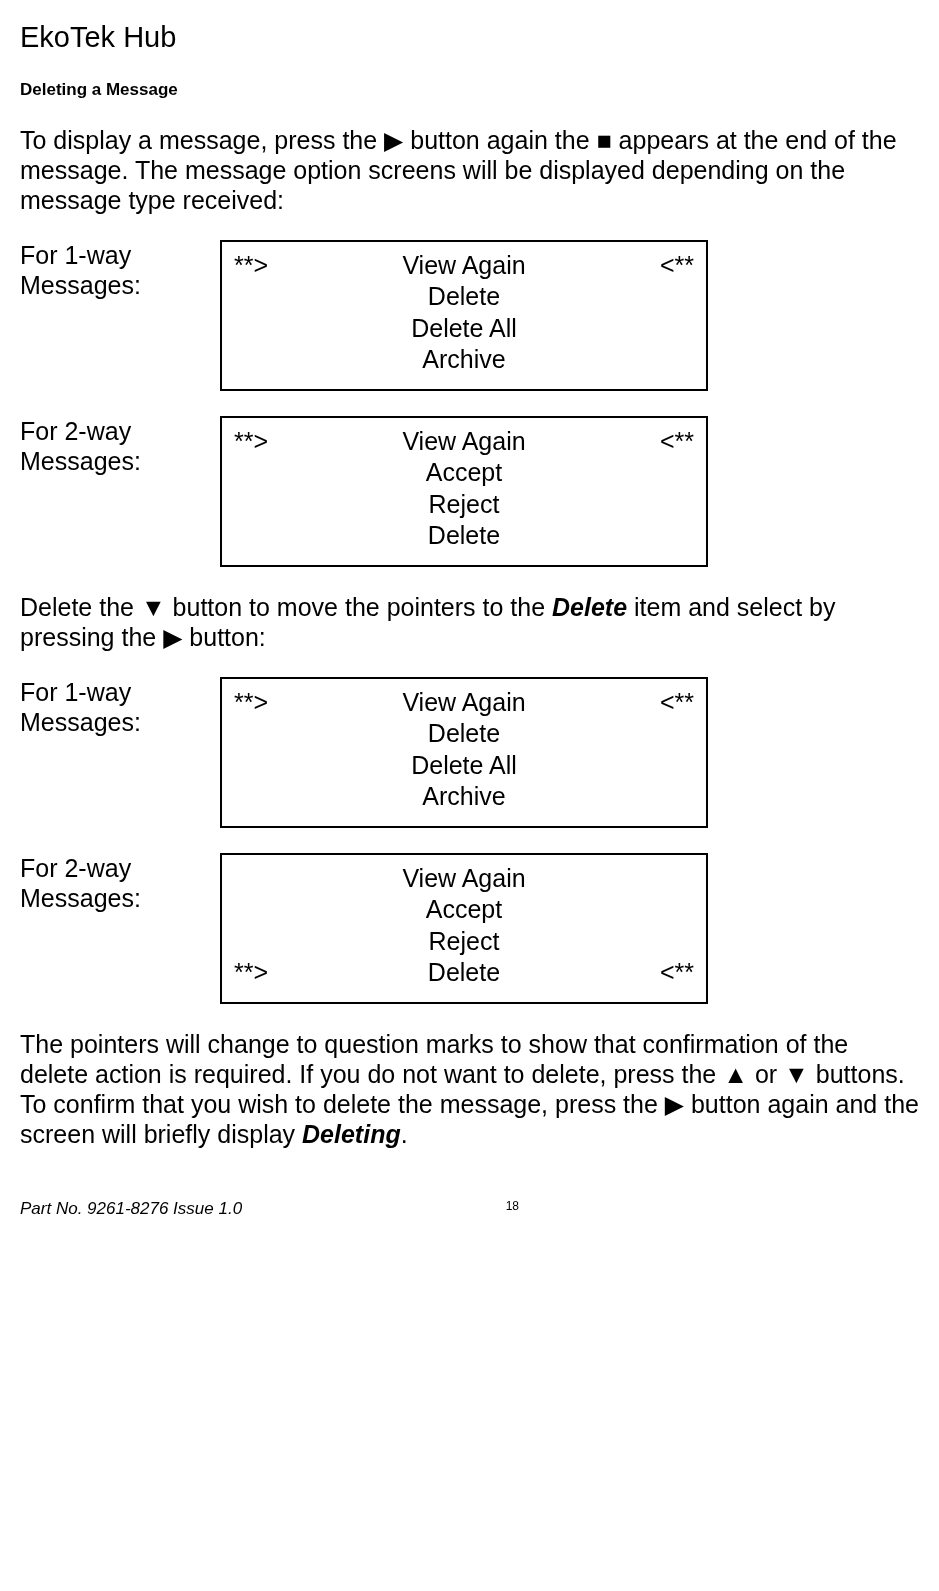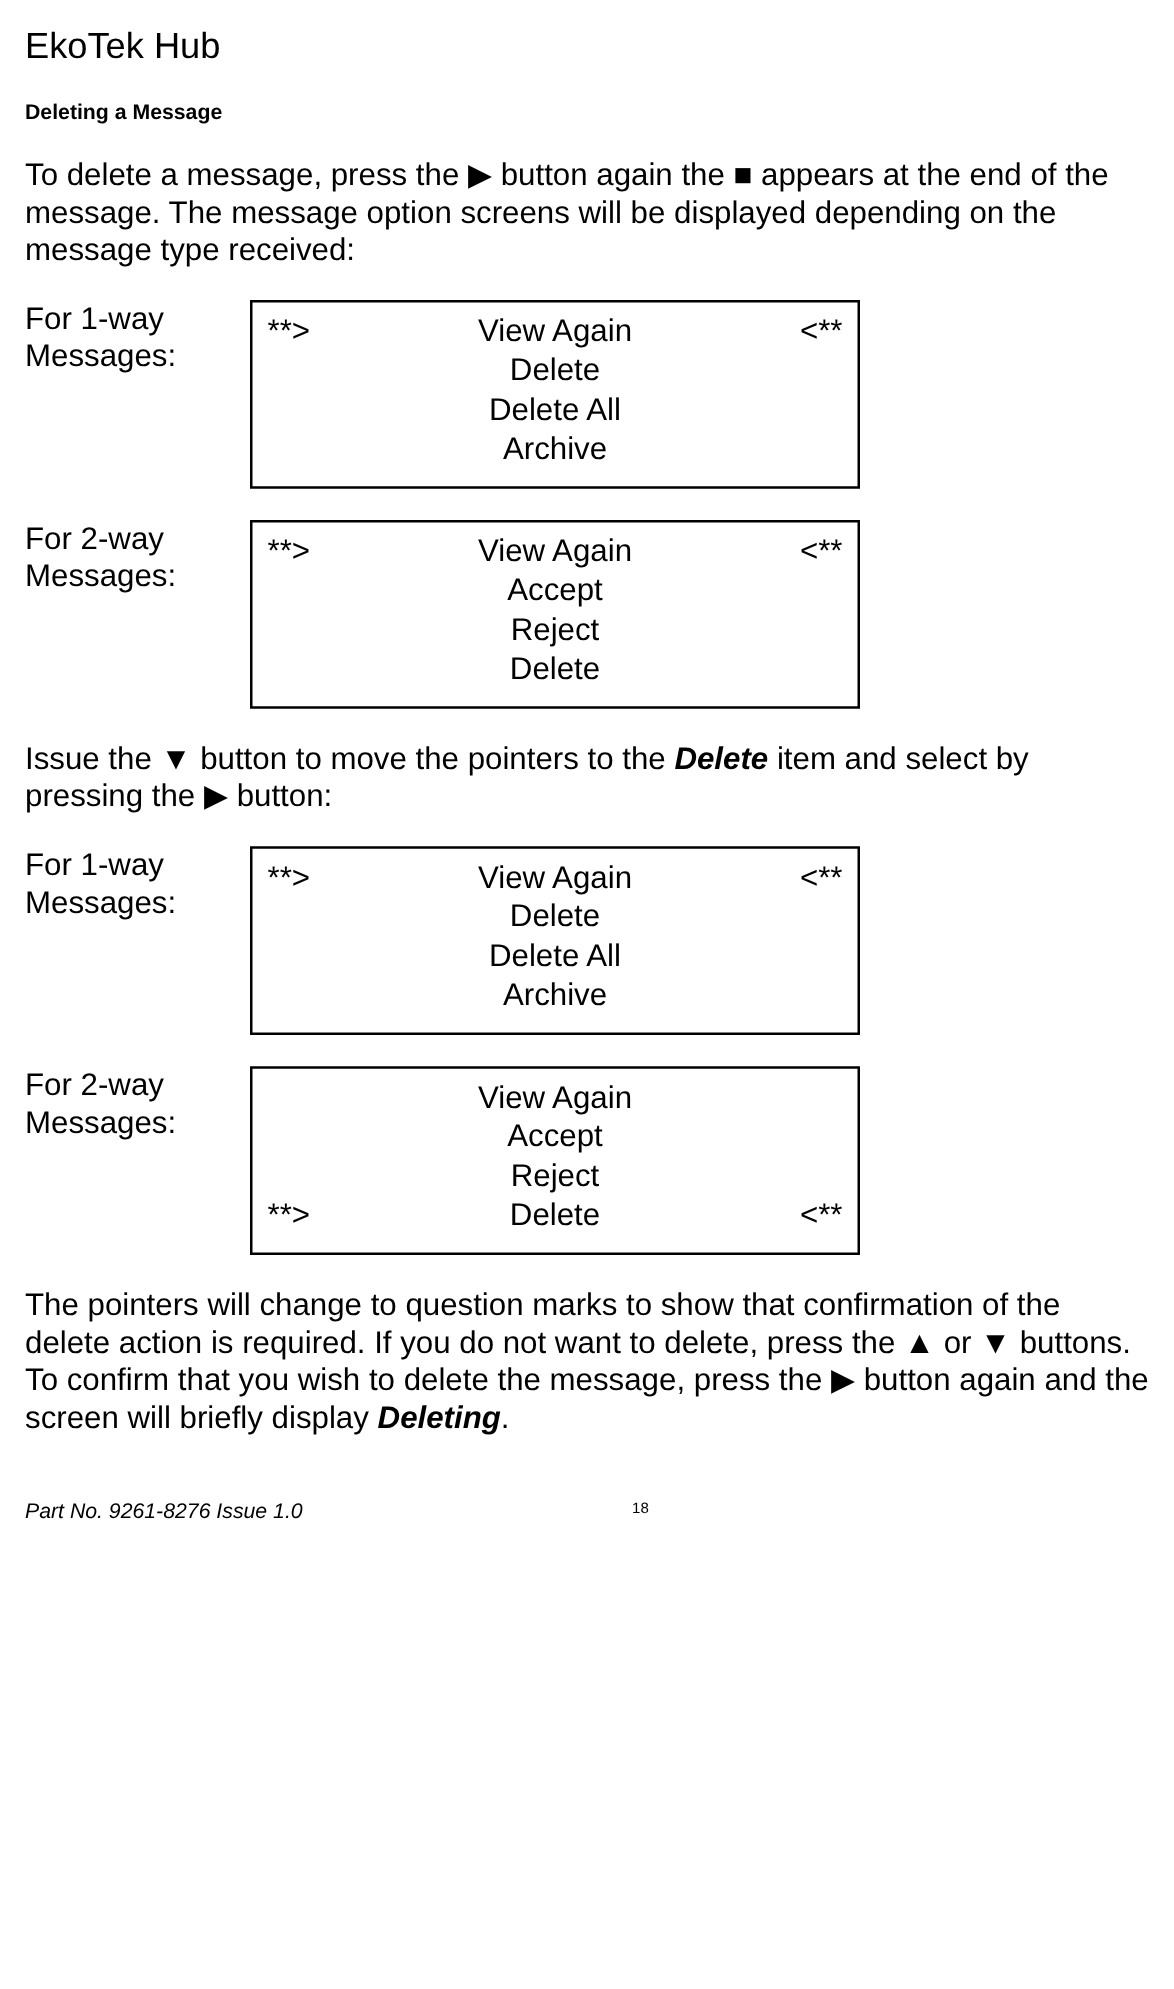--- a/index.html
+++ b/index.html
@@ -20,20 +20,21 @@
       font-weight: bold;
       margin-bottom: 25px;
     }
     .para {
       margin-bottom: 25px;
     }
     .row {
       display: flex;
       align-items: flex-start;
       margin-bottom: 25px;
+      gap: 20px;
     }
     .row-label {
       width: 180px;
       flex-shrink: 0;
       font-size: 25px;
     }
     .screen-box {
       border: 2px solid #000;
       padding: 8px 12px 14px 12px;
       width: 460px;
@@ -66,21 +67,21 @@
     .bold-italic { font-weight: bold; font-style: italic; }
   </style>
 </head>
 <body>
 
 <div class="header-text">EkoTek Hub</div>
 
 <div class="section-heading">Deleting a Message</div>
 
 <div class="para">
-  <span>To delete a message, press the </span><span class="tri">▶</span><span> button again the </span><span class="tri">■</span><span> appears at the end of the message.  The message option screens will be displayed depending on the message type received:</span>
+  <span>To display a message, press the </span><span class="tri">▶</span><span> button again the </span><span class="tri">■</span><span> appears at the end of the message.  The message option screens will be displayed depending on the message type received:</span>
 </div>
 
 <div class="row">
   <div class="row-label">For 1-way Messages:</div>
   <div class="screen-box" id="screen1">
       <div class="screen-line"><span class="sl-left">**&gt; </span><span class="sl-mid">View Again</span><span class="sl-right">&lt;**</span></div>
       <div class="screen-line"><span class="sl-left"></span><span class="sl-mid">Delete</span><span class="sl-right"></span></div>
       <div class="screen-line"><span class="sl-left"></span><span class="sl-mid">Delete All</span><span class="sl-right"></span></div>
       <div class="screen-line"><span class="sl-left"></span><span class="sl-mid">Archive</span><span class="sl-right"></span></div>
     </div>
@@ -90,21 +91,21 @@
   <div class="row-label">For 2-way Messages:</div>
   <div class="screen-box" id="screen2">
       <div class="screen-line"><span class="sl-left">**&gt; </span><span class="sl-mid">View Again</span><span class="sl-right">&lt;**</span></div>
       <div class="screen-line"><span class="sl-left"></span><span class="sl-mid">Accept</span><span class="sl-right"></span></div>
       <div class="screen-line"><span class="sl-left"></span><span class="sl-mid">Reject</span><span class="sl-right"></span></div>
       <div class="screen-line"><span class="sl-left"></span><span class="sl-mid">Delete</span><span class="sl-right"></span></div>
     </div>
 </div>
 
 <div class="para">
-  <span>Issue the </span><span class="tri">▼</span><span> button to move the pointers to the </span><span class="bold-italic">Delete</span><span> item and select by pressing the </span><span class="tri">▶</span><span> button:</span>
+  <span>Delete the </span><span class="tri">▼</span><span> button to move the pointers to the </span><span class="bold-italic">Delete</span><span> item and select by pressing the </span><span class="tri">▶</span><span> button:</span>
 </div>
 
 <div class="row">
   <div class="row-label">For 1-way Messages:</div>
   <div class="screen-box" id="screen3">
       <div class="screen-line"><span class="sl-left">**&gt; </span><span class="sl-mid">View Again</span><span class="sl-right">&lt;**</span></div>
       <div class="screen-line"><span class="sl-left"></span><span class="sl-mid">Delete</span><span class="sl-right"></span></div>
       <div class="screen-line"><span class="sl-left"></span><span class="sl-mid">Delete All</span><span class="sl-right"></span></div>
       <div class="screen-line"><span class="sl-left"></span><span class="sl-mid">Archive</span><span class="sl-right"></span></div>
     </div>

